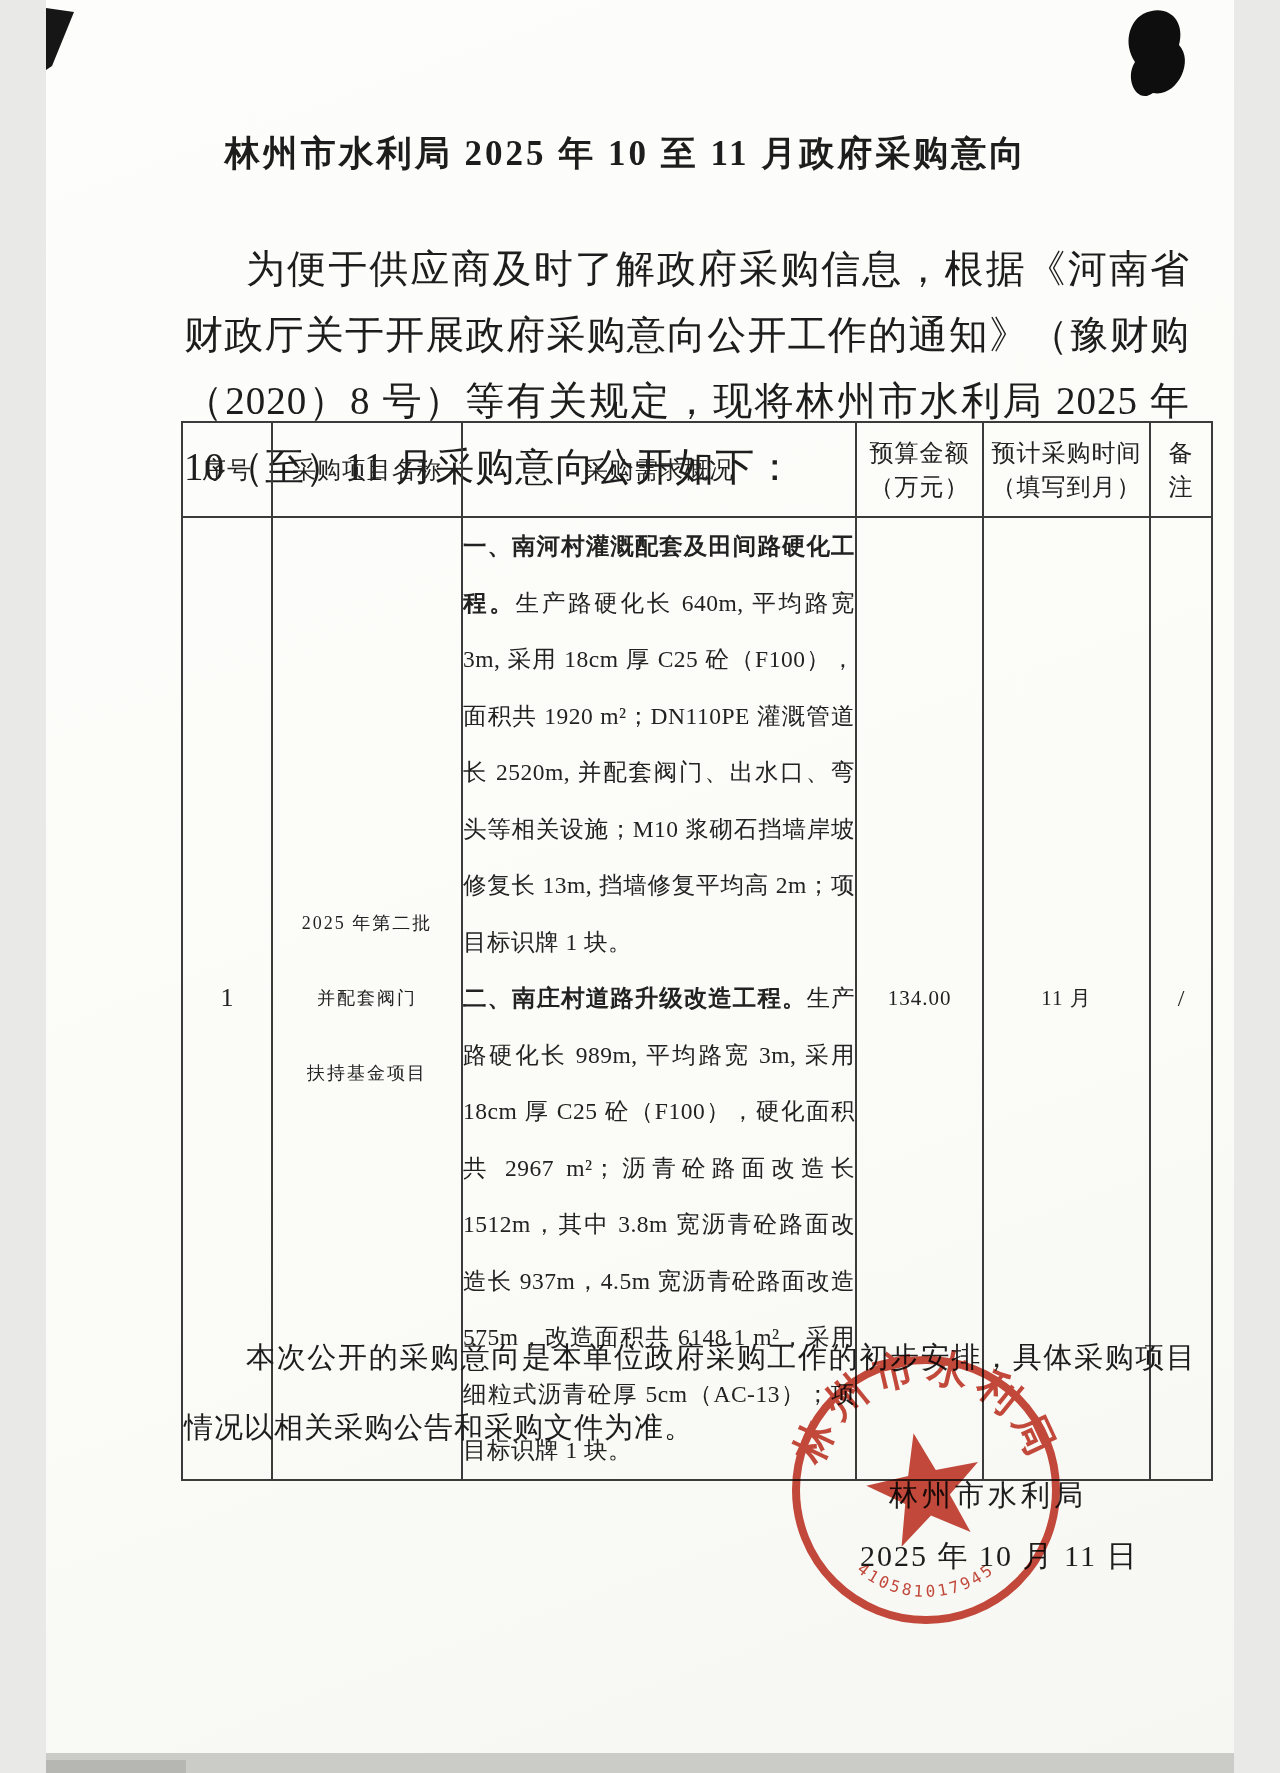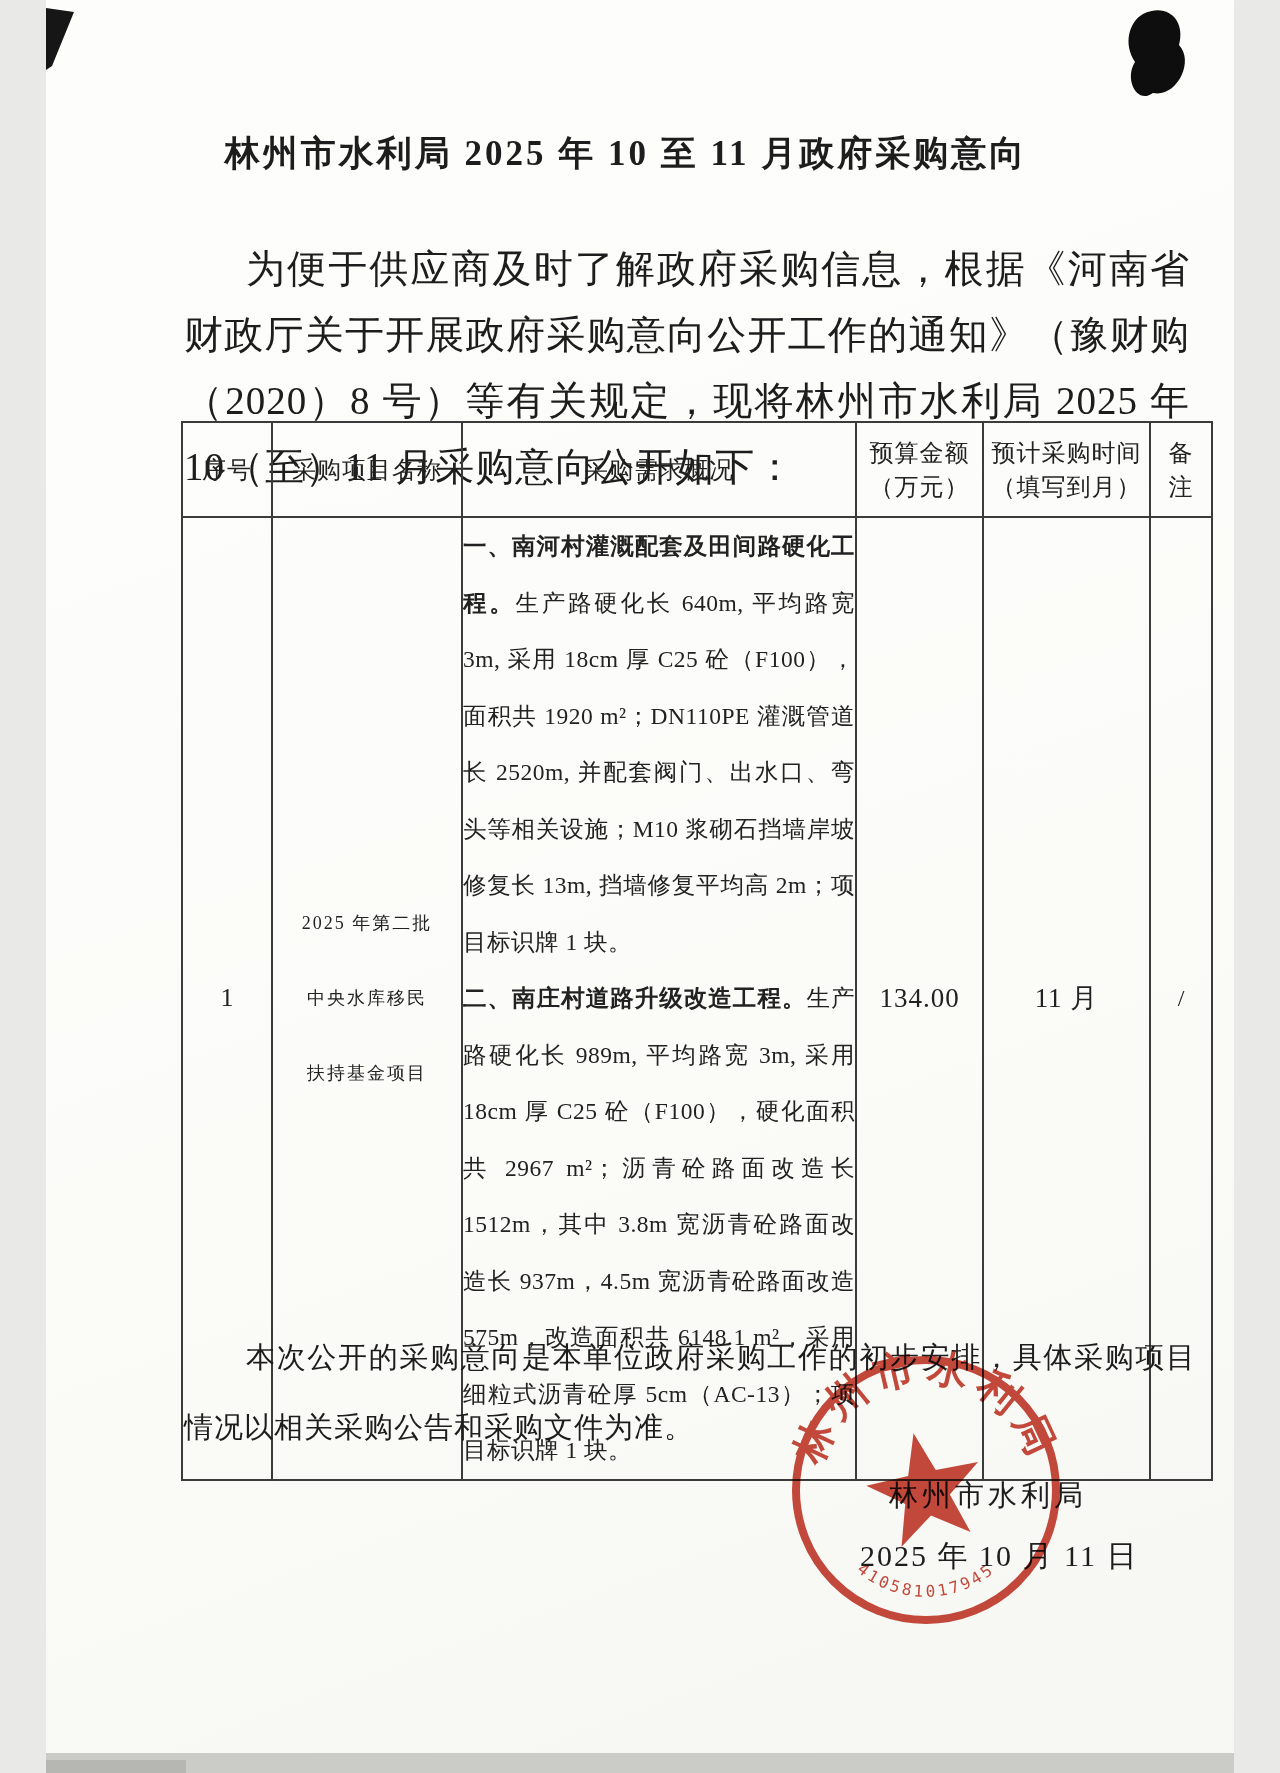--- a/index.html
+++ b/index.html
@@ -32,21 +32,21 @@
   tr.body-row{height:813px;}
   .hdr-cell{font-size:24px;text-align:center;line-height:34px;letter-spacing:1px;}
   .cell-index{font-size:26px;text-align:center;}
   .cell-project{font-size:18px;text-align:center;line-height:75px;letter-spacing:2px;}
   .cell-req{
     font-size:23.5px;line-height:56.5px;text-align:justify;
     padding:10px 13px 0 16px;vertical-align:top;letter-spacing:.5px;
   }
   .cell-req p{margin:0;text-align:justify;}
   .req-title{font-weight:bold;}
-  .cell-budget,.cell-time{font-size:27px;text-align:center;letter-spacing:1px;}
+  .cell-budget,.cell-time{font-size:21px;text-align:center;letter-spacing:1px;}
   .cell-note{font-size:24px;text-align:center;}
   .closing{
     position:absolute;top:1322px;left:138px;width:1012px;
     font-size:29px;line-height:70px;text-indent:62px;text-align:justify;
     letter-spacing:1px;z-index:1;
   }
   .sig-org{position:absolute;top:1476px;left:843px;font-size:29px;letter-spacing:4px;z-index:1;}
   .sig-date{position:absolute;top:1536px;left:814px;font-size:30px;letter-spacing:2px;z-index:1;}
   .stamp{
     position:absolute;top:1350px;left:740px;width:280px;height:280px;
@@ -95,21 +95,21 @@
         <div>备</div>
         <div>注</div>
       </th>
     </tr>
     <tr class="body-row">
       <td class="cell-index">
         <span>1</span>
       </td>
       <td class="cell-project">
         <div>2025 年第二批</div>
-        <div>中央水库移民</div>
+        <div>并配套阀门</div>
         <div>扶持基金项目</div>
       </td>
       <td class="cell-req">
         <p><span class="req-title">一、南河村灌溉配套及田间路硬化工程。</span><span>生产路硬化长 640m, 平均路宽 3m, 采用 18cm 厚 C25 砼（F100），面积共 1920 m²；DN110PE 灌溉管道长 2520m, 并配套阀门、出水口、弯头等相关设施；M10 浆砌石挡墙岸坡修复长 13m, 挡墙修复平均高 2m；项目标识牌 1 块。</span></p>
         <p><span class="req-title">二、南庄村道路升级改造工程。</span><span>生产路硬化长 989m, 平均路宽 3m, 采用 18cm 厚 C25 砼（F100），硬化面积共 2967 m²；沥青砼路面改造长 1512m，其中 3.8m 宽沥青砼路面改造长 937m，4.5m 宽沥青砼路面改造 575m，改造面积共 6148.1 m²，采用细粒式沥青砼厚 5cm（AC-13）；项目标识牌 1 块。</span></p>
       </td>
       <td class="cell-budget">
         <span>134.00</span>
       </td>
       <td class="cell-time">

